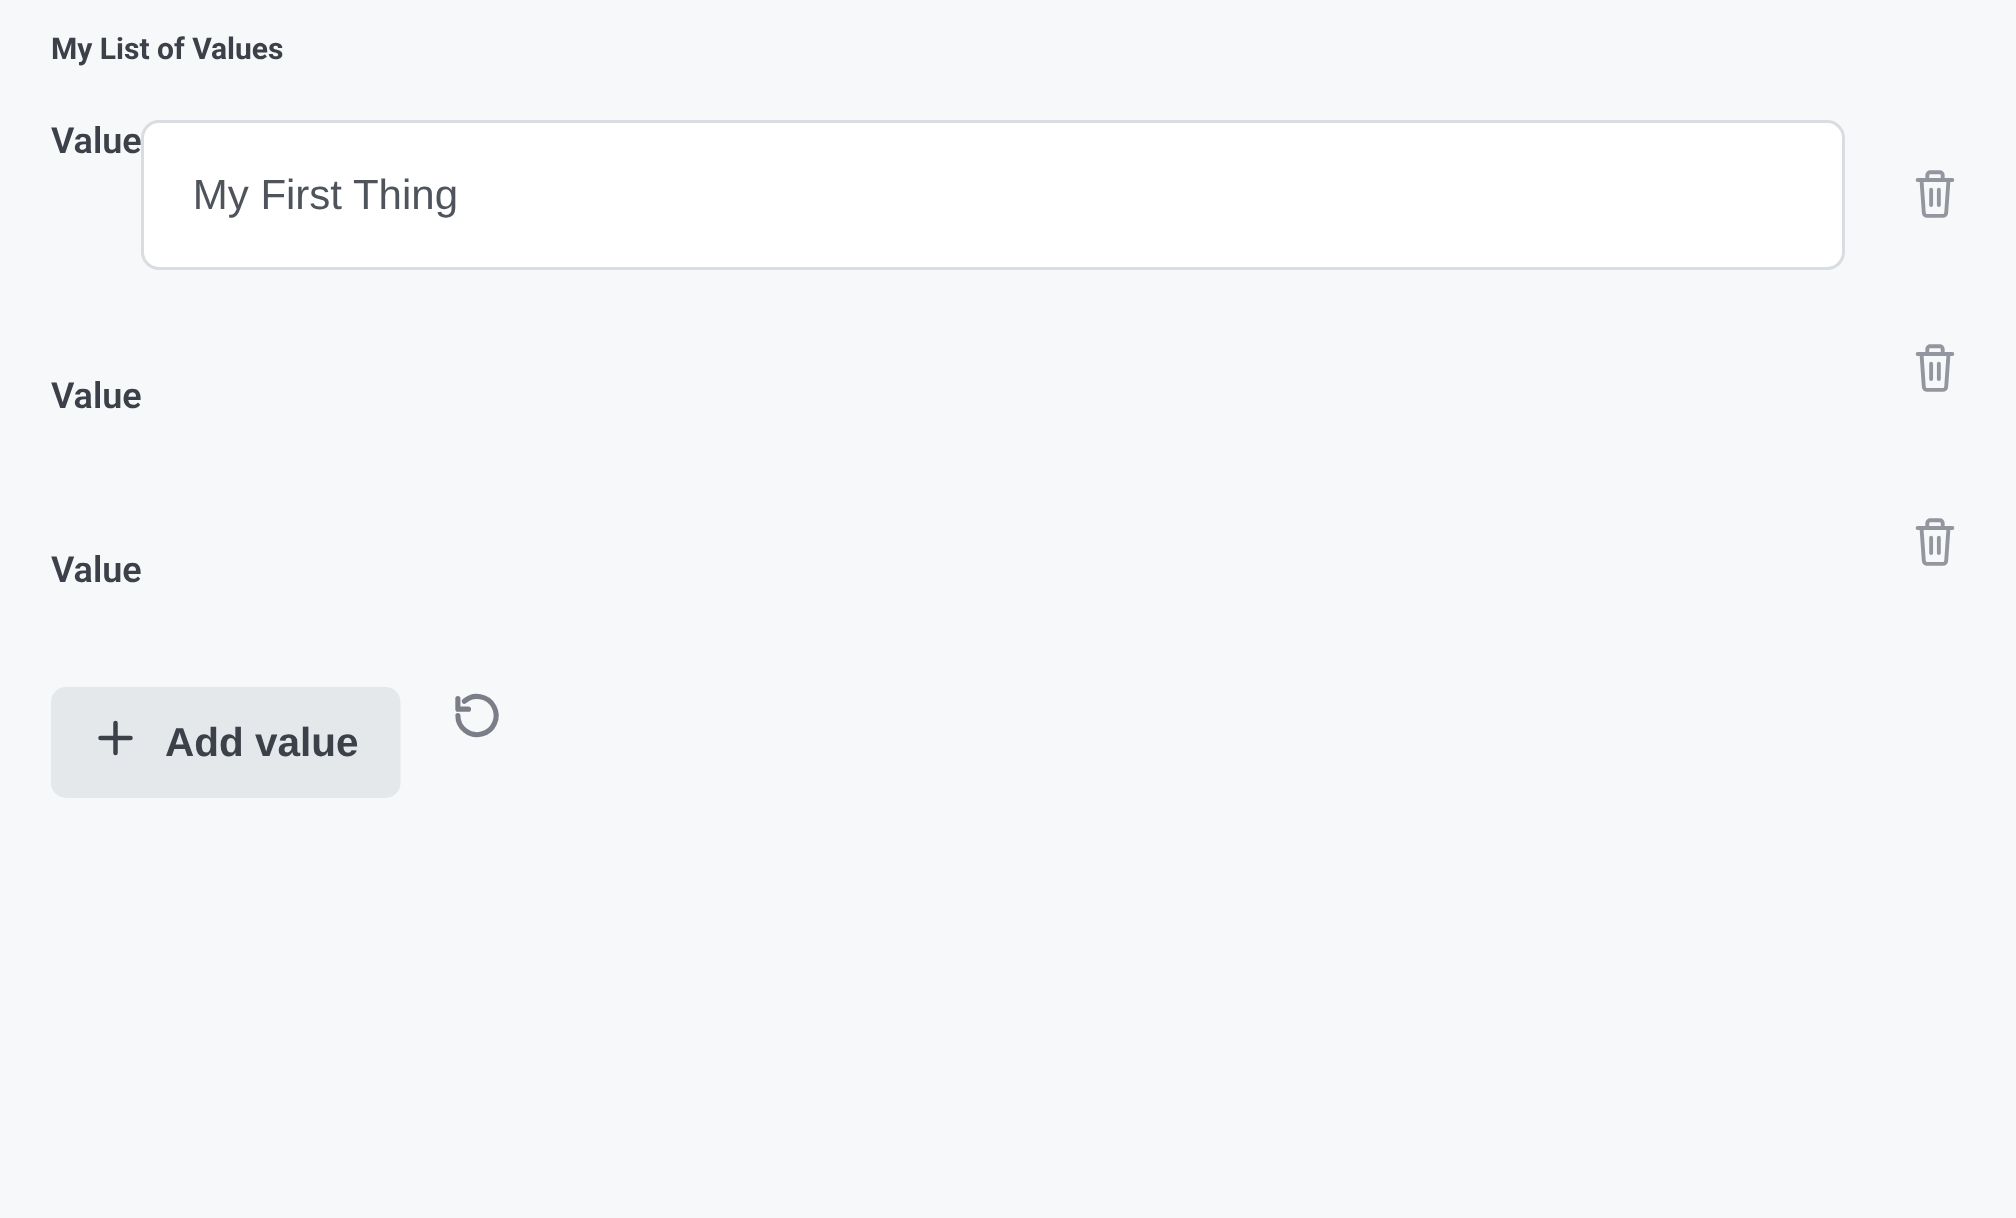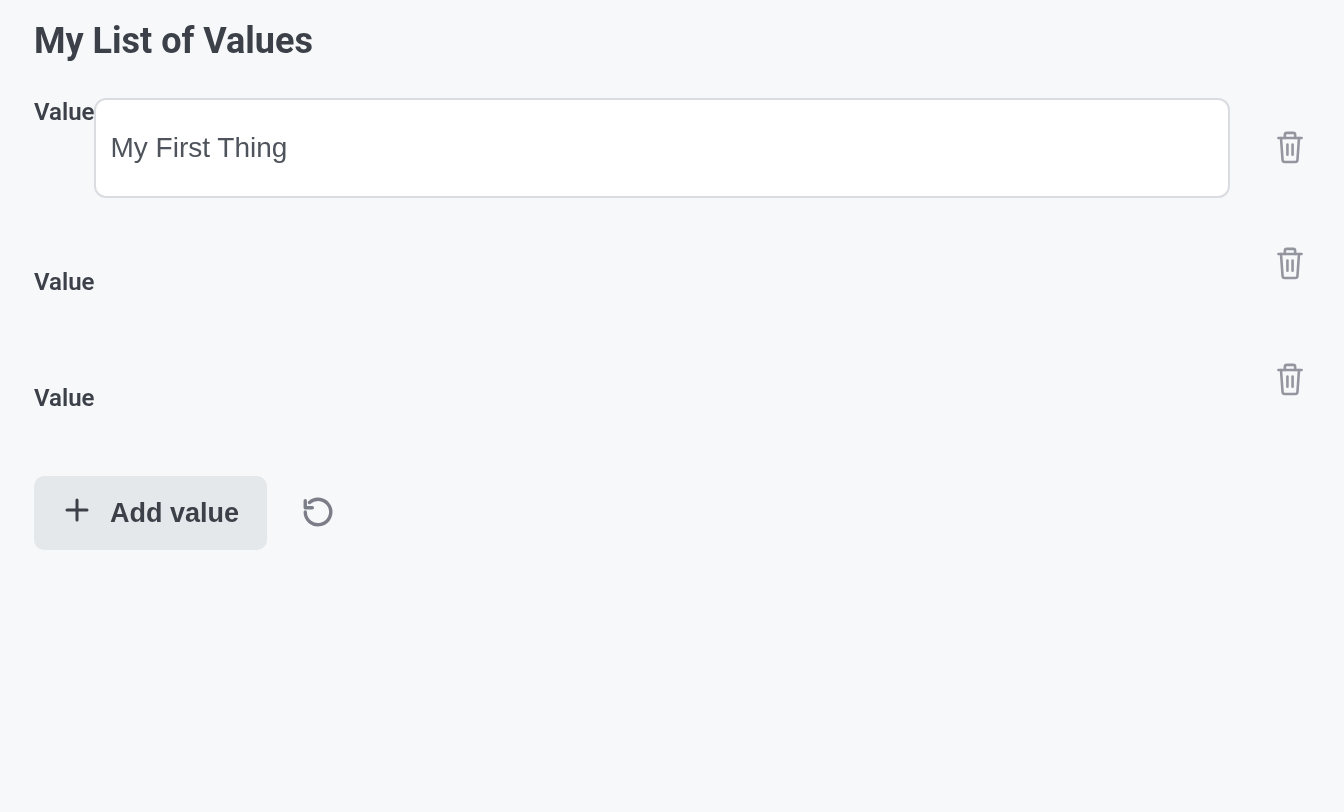--- a/index.html
+++ b/index.html
@@ -4,21 +4,21 @@
 <style>
   * { box-sizing: border-box; margin: 0; padding: 0; }
   html, body { width: 1344px; height: 812px; }
   body {
     background: #f7f8f9;
     font-family: -apple-system, BlinkMacSystemFont, "Segoe UI", Roboto, Helvetica, Arial, sans-serif;
     color: #3c4149;
     padding: 20px 34px;
   }
   .section-title {
-    font-size: 36px;
+    font-size: 20px;
     font-weight: 700;
     color: #3c4149;
     margin-bottom: 36px;
   }
   .field-row {
     display: flex;
     align-items: flex-end;
     gap: 40px;
     margin-bottom: 46px;
   }
@@ -29,21 +29,21 @@
   }
   .field-label {
     font-size: 24px;
     font-weight: 600;
     color: #3c4149;
     margin-bottom: 18px;
   }
   .text-input {
     width: 100%;
     height: 100px;
-    padding: 0 14px;
+    padding: 0 32px;
     font-size: 28px;
     font-weight: 400;
     color: #4f545c;
     background: #ffffff;
     border: 2px solid #d9dde1;
     border-radius: 12px;
     outline: none;
   }
   .text-input.focused {
     border: 3px solid #28b779;
@@ -56,21 +56,21 @@
     justify-content: center;
     background: transparent;
     border: none;
     cursor: pointer;
     margin-bottom: 30px;
     color: #93959f;
   }
   .delete-btn svg { width: 32px; height: 36px; }
   .footer-row {
     display: flex;
-    align-items: center;
+    align-items: flex-start;
     gap: 31px;
     margin-top: 4px;
   }
   .add-btn {
     display: inline-flex;
     align-items: center;
     gap: 18px;
     height: 74px;
     padding: 0 28px;
     background: #e5e8eb;

